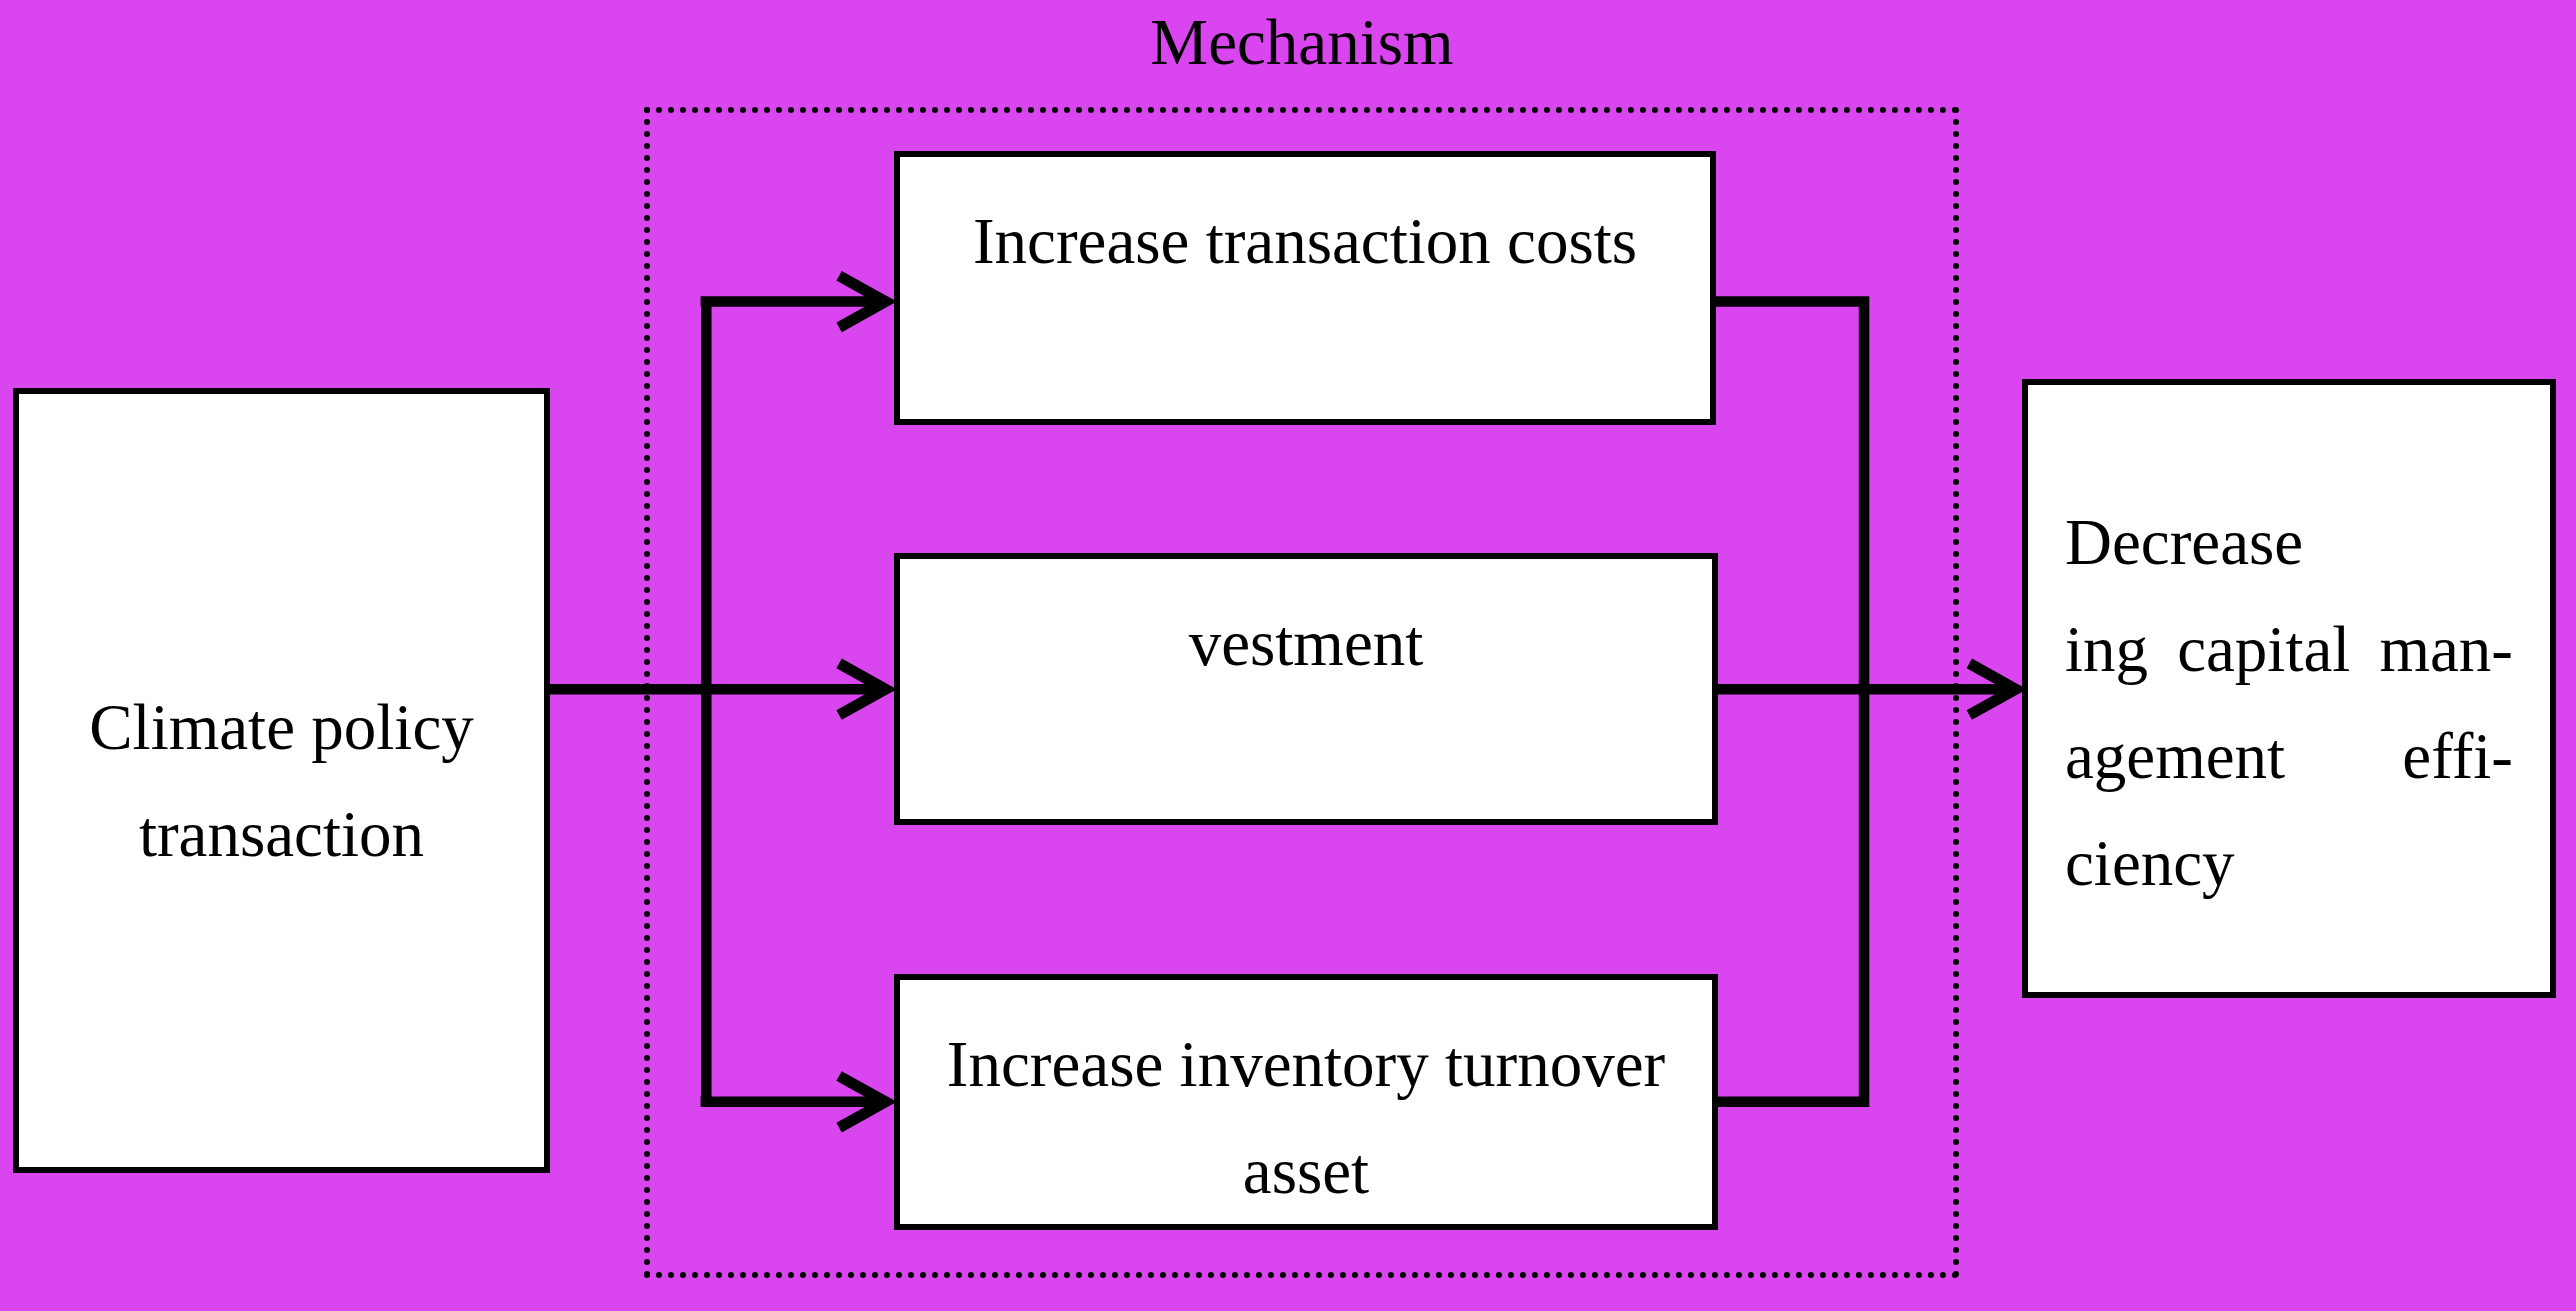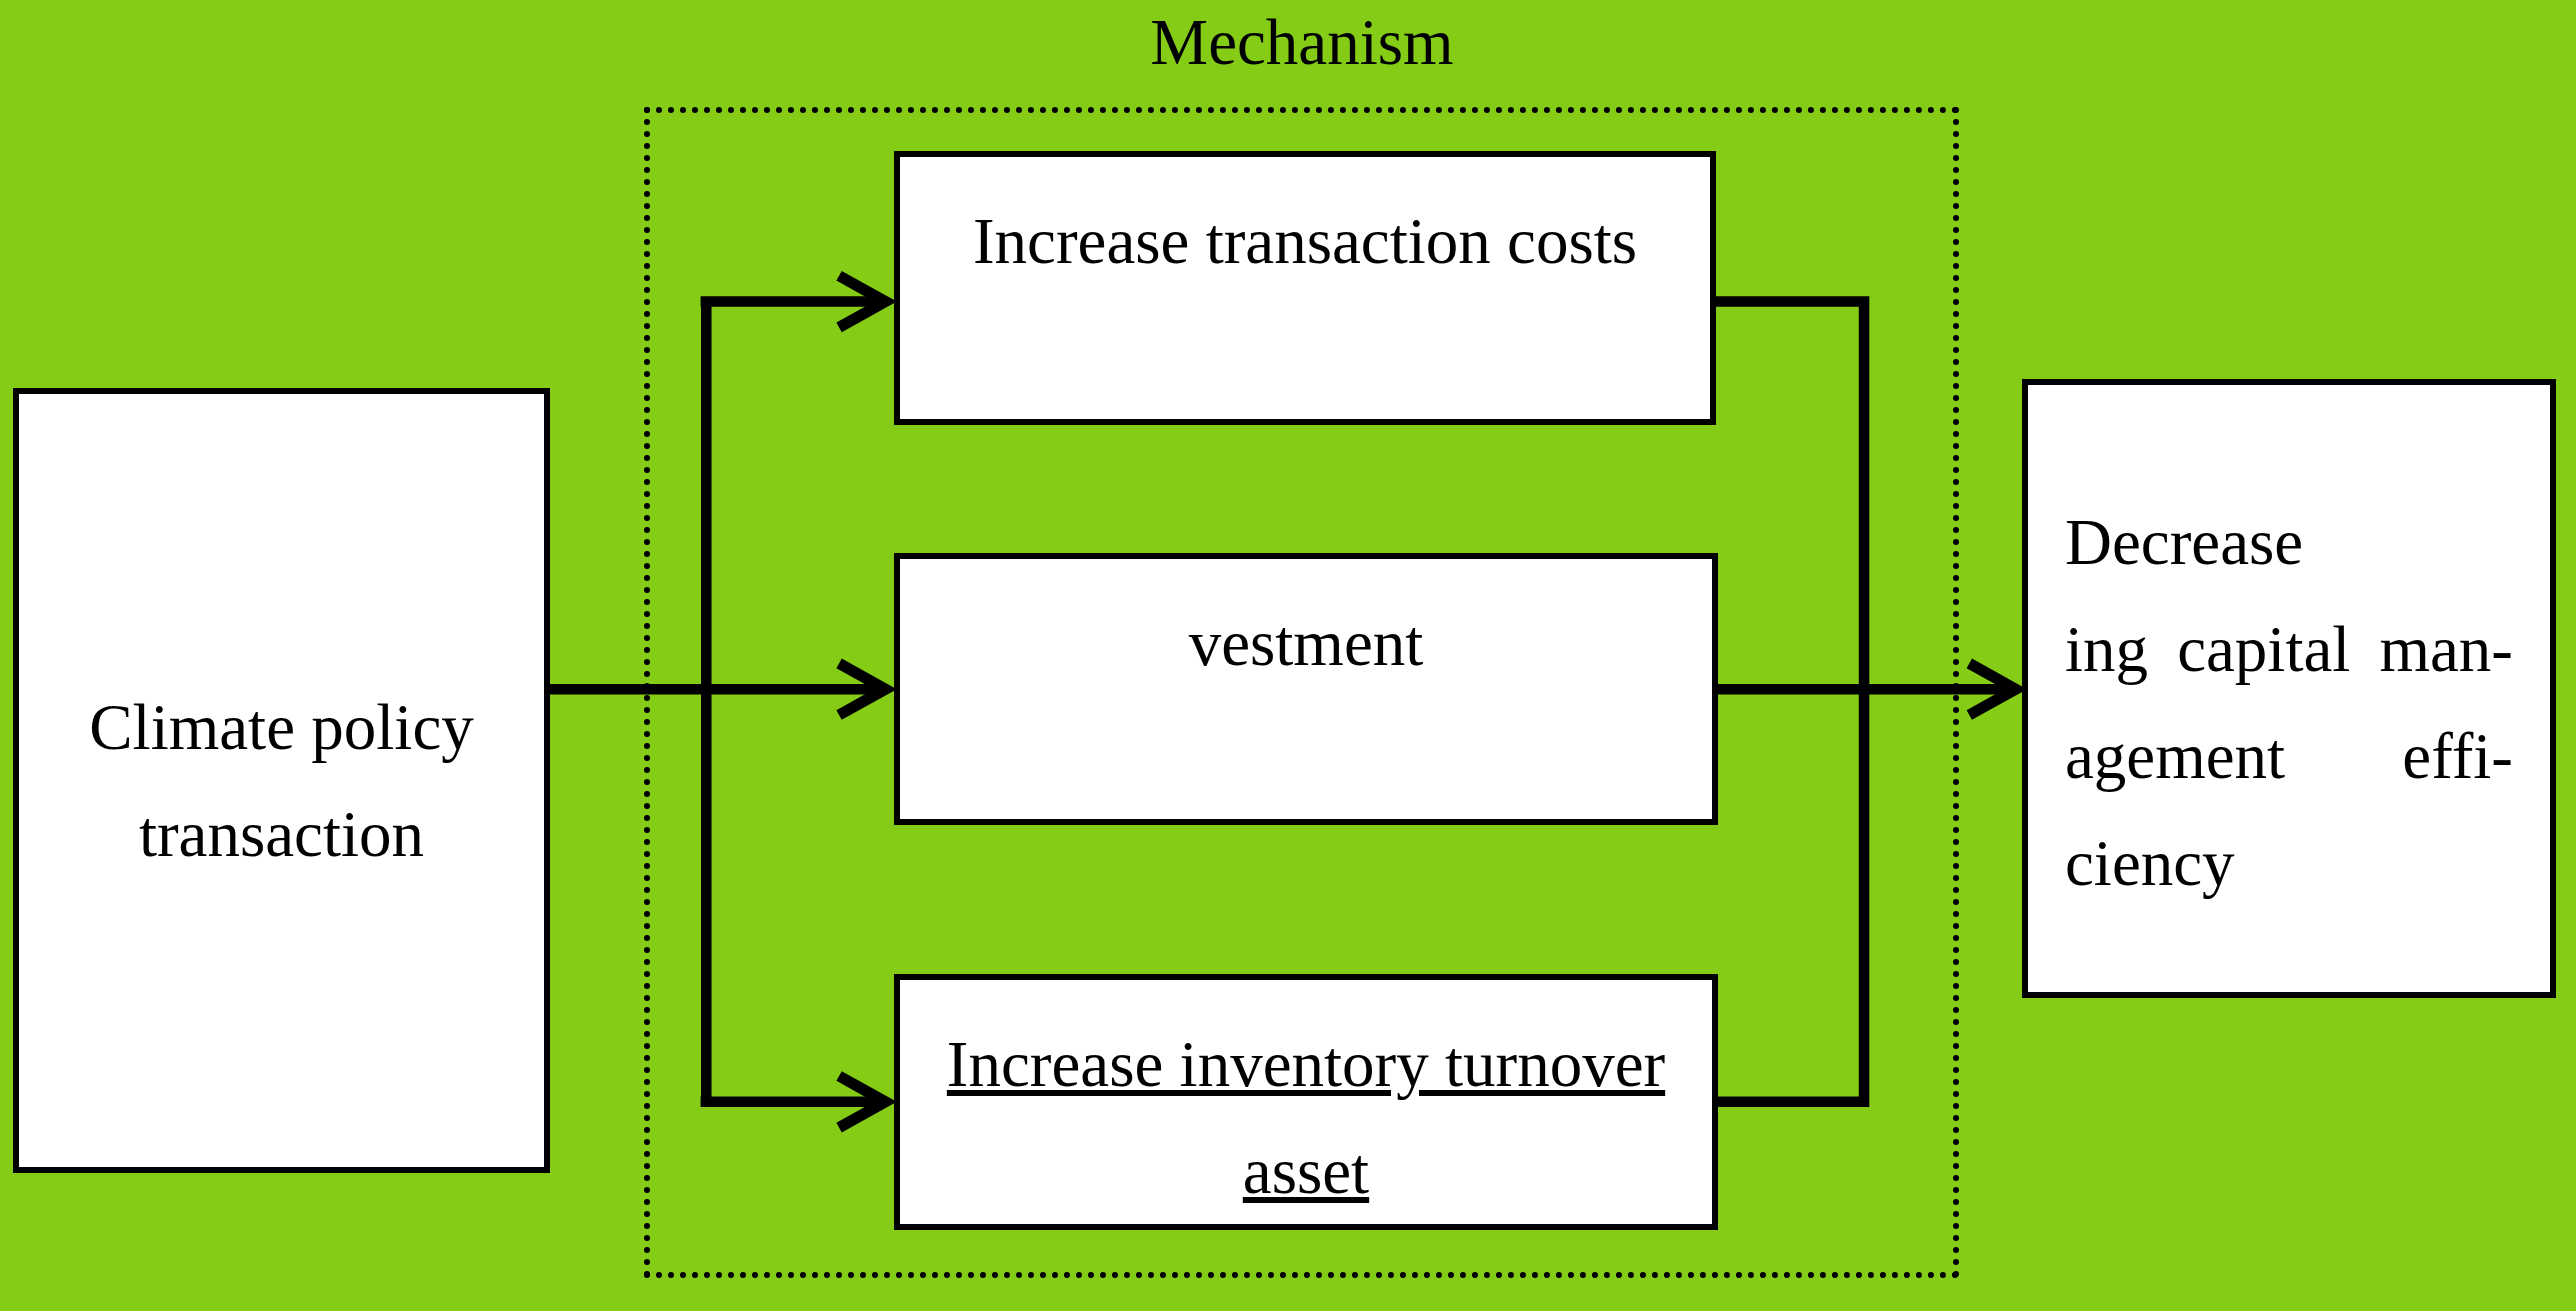--- a/index.html
+++ b/index.html
@@ -4,21 +4,21 @@
 <style>
   html, body {
     margin: 0;
     padding: 0;
     background: #ffffff;
   }
   .canvas {
     position: relative;
     width: 2576px;
     height: 1311px;
-    background: #84cc16;
+    background: #d946ef;
     font-family: "Liberation Serif", "DejaVu Serif", serif;
     color: #000000;
     overflow: hidden;
   }
   .diagram-title {
     position: absolute;
     left: 644px;
     top: 1.6px;
     width: 1316px;
     text-align: center;
@@ -44,21 +44,21 @@
     line-height: 107px;
     text-align: center;
   }
   .node .line { white-space: nowrap; }
   .node-source {
     left: 13px; top: 388px; width: 537px; height: 785px;
     display: flex; flex-direction: column; justify-content: center;
   }
   .node-m1 { left: 894px; top: 151px;  width: 822px; height: 274px; padding-top: 31px; }
   .node-m2 { left: 894px; top: 553px;  width: 824px; height: 272px; padding-top: 31px; }
-  .node-m3 { left: 894px; top: 974px; width: 824px; height: 256px; padding-top: 31px; text-decoration: underline; }
+  .node-m3 { left: 894px; top: 974px; width: 824px; height: 256px; padding-top: 31px; }
   .node-outcome {
     left: 2022px; top: 379px; width: 534px; height: 619px;
     padding: 104px 37px 0 37px;
     text-align: left;
   }
   .node-outcome .jline {
     display: flex;
     justify-content: space-between;
     white-space: nowrap;
   }

